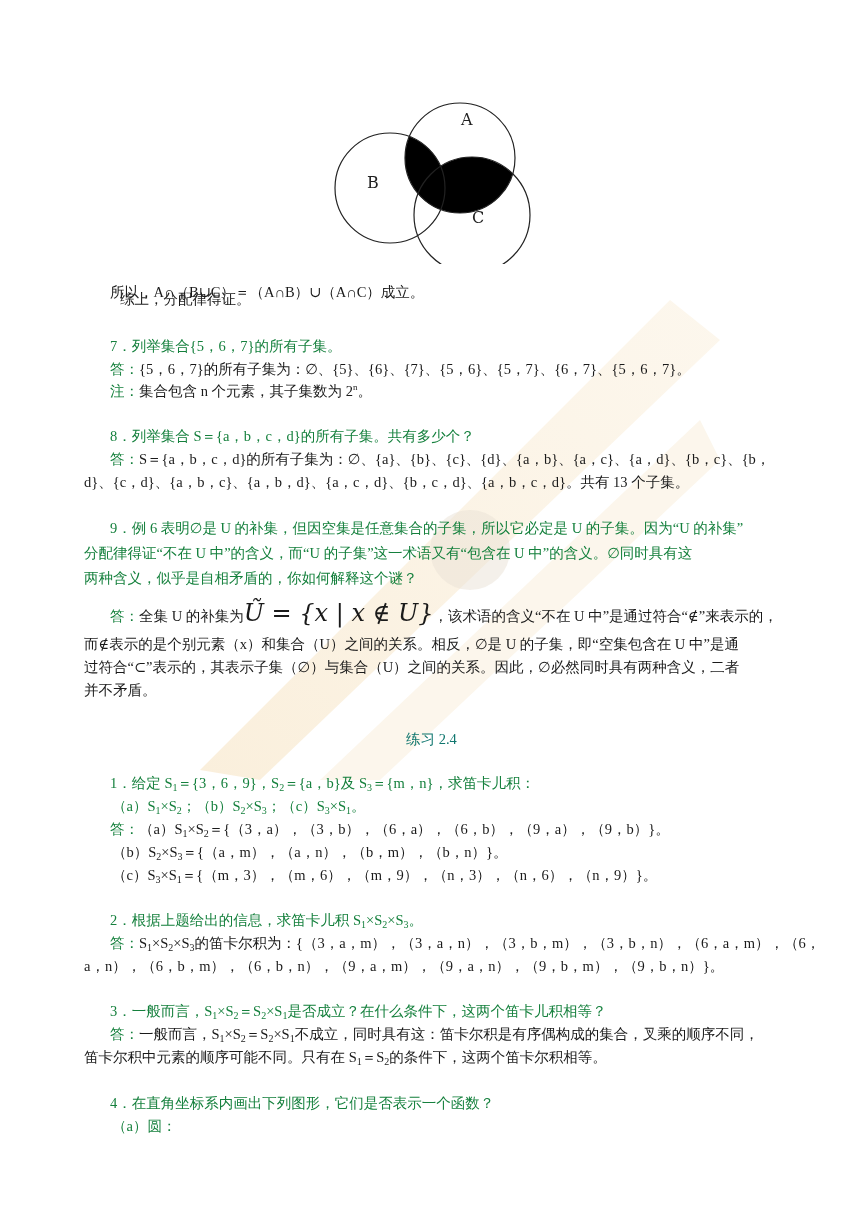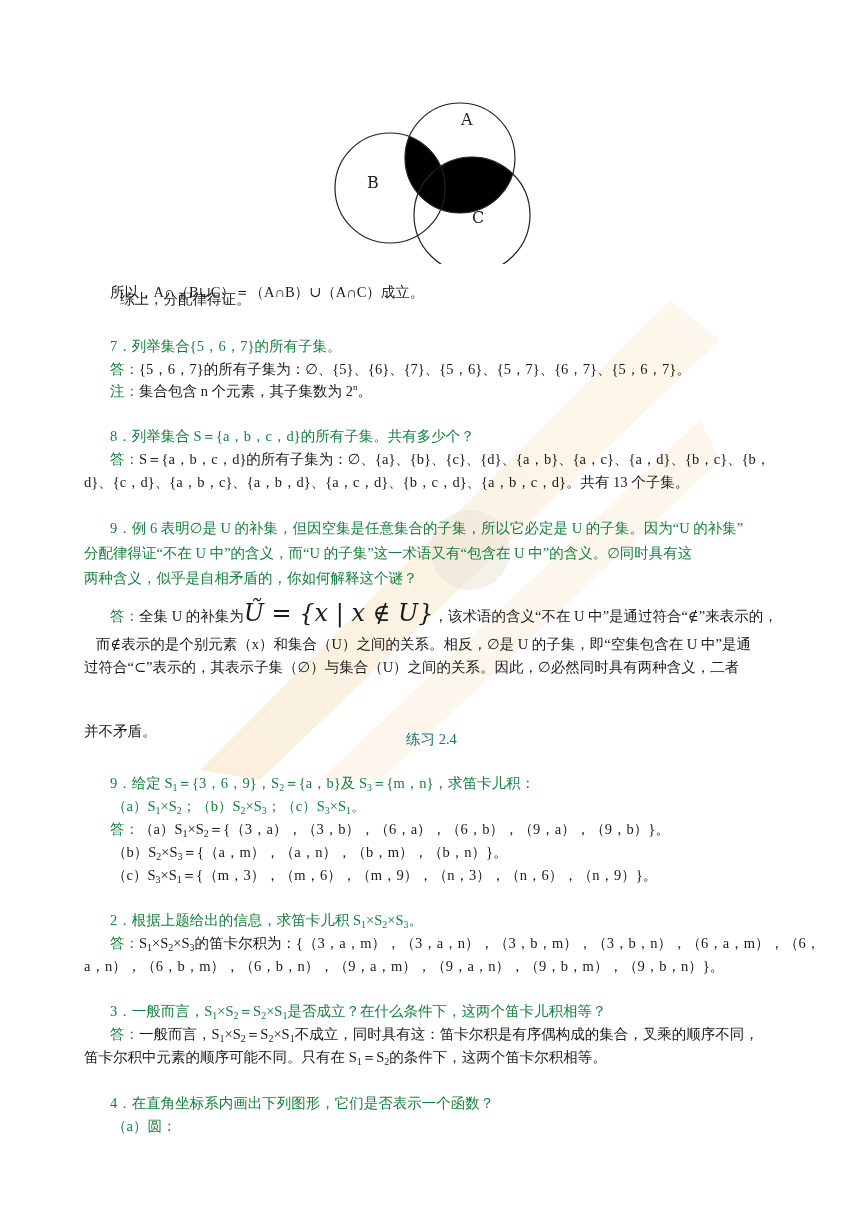--- a/index.html
+++ b/index.html
@@ -69,28 +69,28 @@
   <span class="blue">答：</span><span>S＝{a，b，c，d}的所有子集为：∅、{a}、{b}、{c}、{d}、{a，b}、{a，c}、{a，d}、{b，c}、{b，</span>
 </div>
 <div class="line" style="left:84px;top:472px;">d}、{c，d}、{a，b，c}、{a，b，d}、{a，c，d}、{b，c，d}、{a，b，c，d}。共有 13 个子集。</div>
 
 <div class="line blue" style="left:110px;top:518px;">9．例 6 表明∅是 U 的补集，但因空集是任意集合的子集，所以它必定是 U 的子集。因为“U 的补集”</div>
 <div class="line blue" style="left:84px;top:543px;">分配律得证“不在 U 中”的含义，而“U 的子集”这一术语又有“包含在 U 中”的含义。∅同时具有这</div>
 <div class="line blue" style="left:84px;top:568px;">两种含义，似乎是自相矛盾的，你如何解释这个谜？</div>
 <div class="line" style="left:110px;top:600px;line-height:26px;">
   <span class="blue">答：</span><span>全集 U 的补集为</span><span class="math">Ũ = {x | x ∉ U}</span><span>，该术语的含义“不在 U 中”是通过符合“∉”来表示的，</span>
 </div>
-<div class="line" style="left:84px;top:634px;margin-left:12px;">而∉表示的是个别元素（x）和集合（U）之间的关系。相反，∅是 U 的子集，即“空集包含在 U 中”是通</div>
+<div class="line" style="left:84px;top:634px;">而∉表示的是个别元素（x）和集合（U）之间的关系。相反，∅是 U 的子集，即“空集包含在 U 中”是通</div>
 <div class="line" style="left:84px;top:657px;">过符合“⊂”表示的，其表示子集（∅）与集合（U）之间的关系。因此，∅必然同时具有两种含义，二者</div>
-<div class="line" style="left:84px;top:680px;margin-top:41px;">并不矛盾。</div>
+<div class="line" style="left:84px;top:680px;">并不矛盾。</div>
 
 <div class="line title" style="left:406px;top:729px;">练习 2.4</div>
 
 <div class="line blue" style="left:110px;top:773px;">
-  <span>9．给定 S</span><sub>1</sub><span>＝{3，6，9}，S</span><sub>2</sub><span>＝{a，b}及 S</span><sub>3</sub><span>＝{m，n}，求笛卡儿积：</span>
+  <span>1．给定 S</span><sub>1</sub><span>＝{3，6，9}，S</span><sub>2</sub><span>＝{a，b}及 S</span><sub>3</sub><span>＝{m，n}，求笛卡儿积：</span>
 </div>
 <div class="line blue" style="left:112px;top:796px;">
   <span>（a）S</span><sub>1</sub><span>×S</span><sub>2</sub><span>；（b）S</span><sub>2</sub><span>×S</span><sub>3</sub><span>；（c）S</span><sub>3</sub><span>×S</span><sub>1</sub><span>。</span>
 </div>
 <div class="line" style="left:110px;top:819px;">
   <span class="blue">答：</span><span>（a）S</span><sub>1</sub><span>×S</span><sub>2</sub><span>＝{（3，a），（3，b），（6，a），（6，b），（9，a），（9，b）}。</span>
 </div>
 <div class="line" style="left:112px;top:842px;">
   <span>（b）S</span><sub>2</sub><span>×S</span><sub>3</sub><span>＝{（a，m），（a，n），（b，m），（b，n）}。</span>
 </div>

